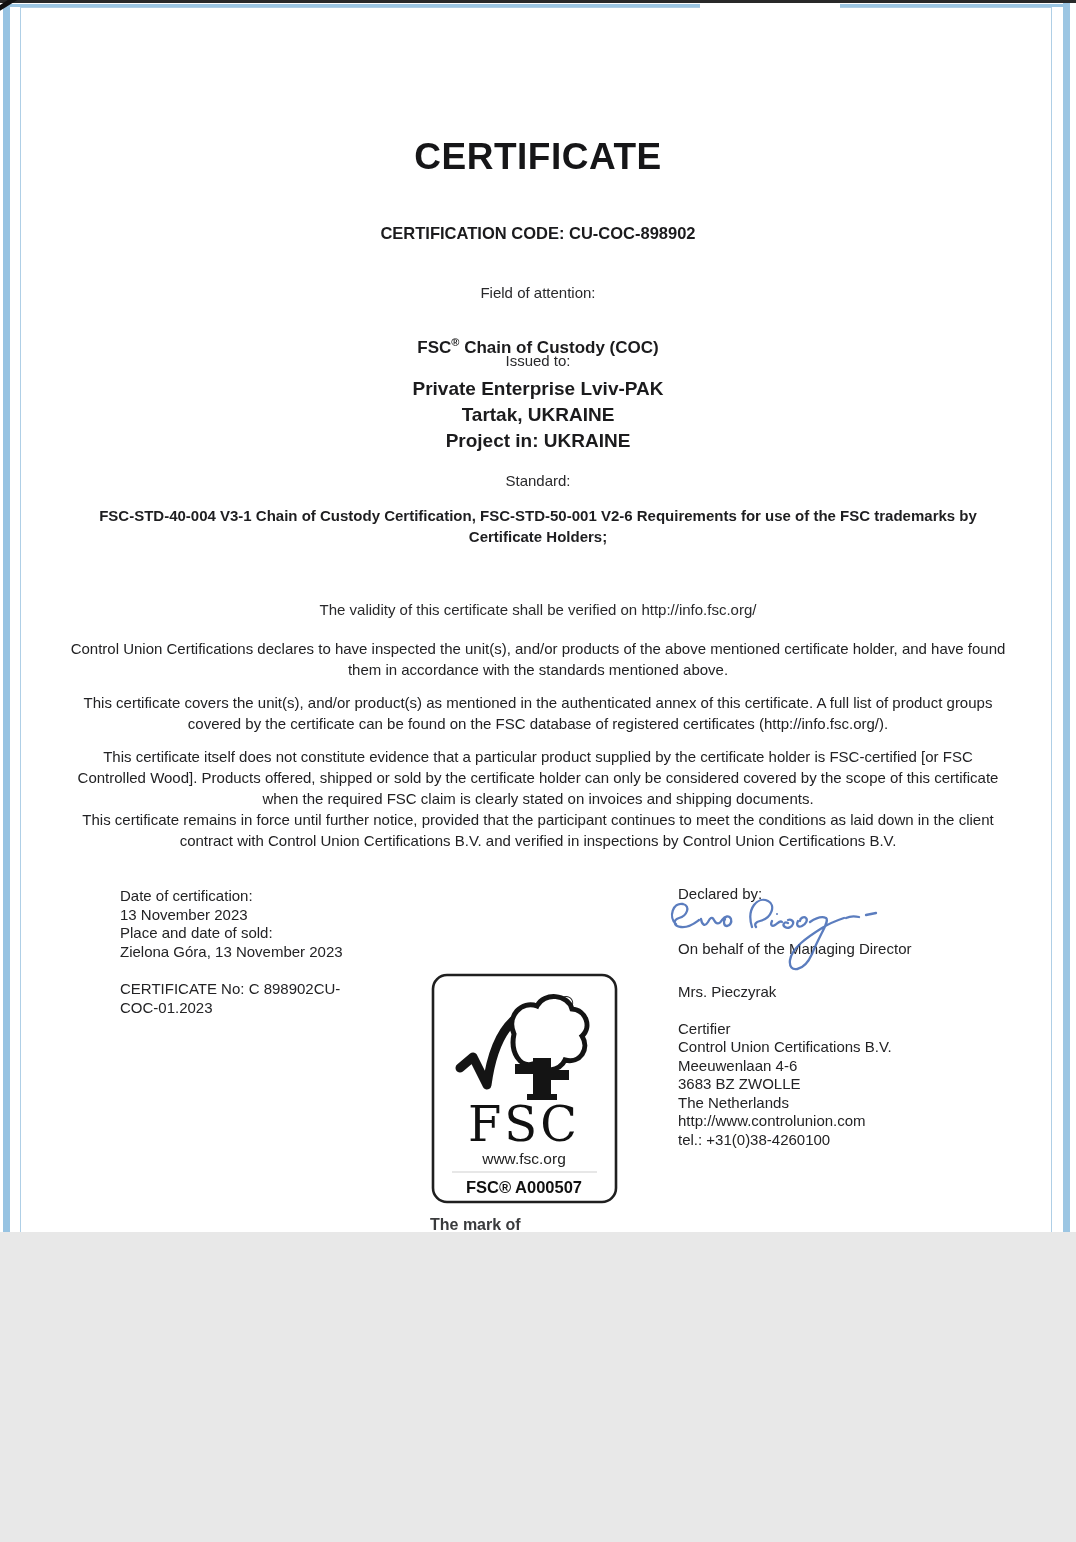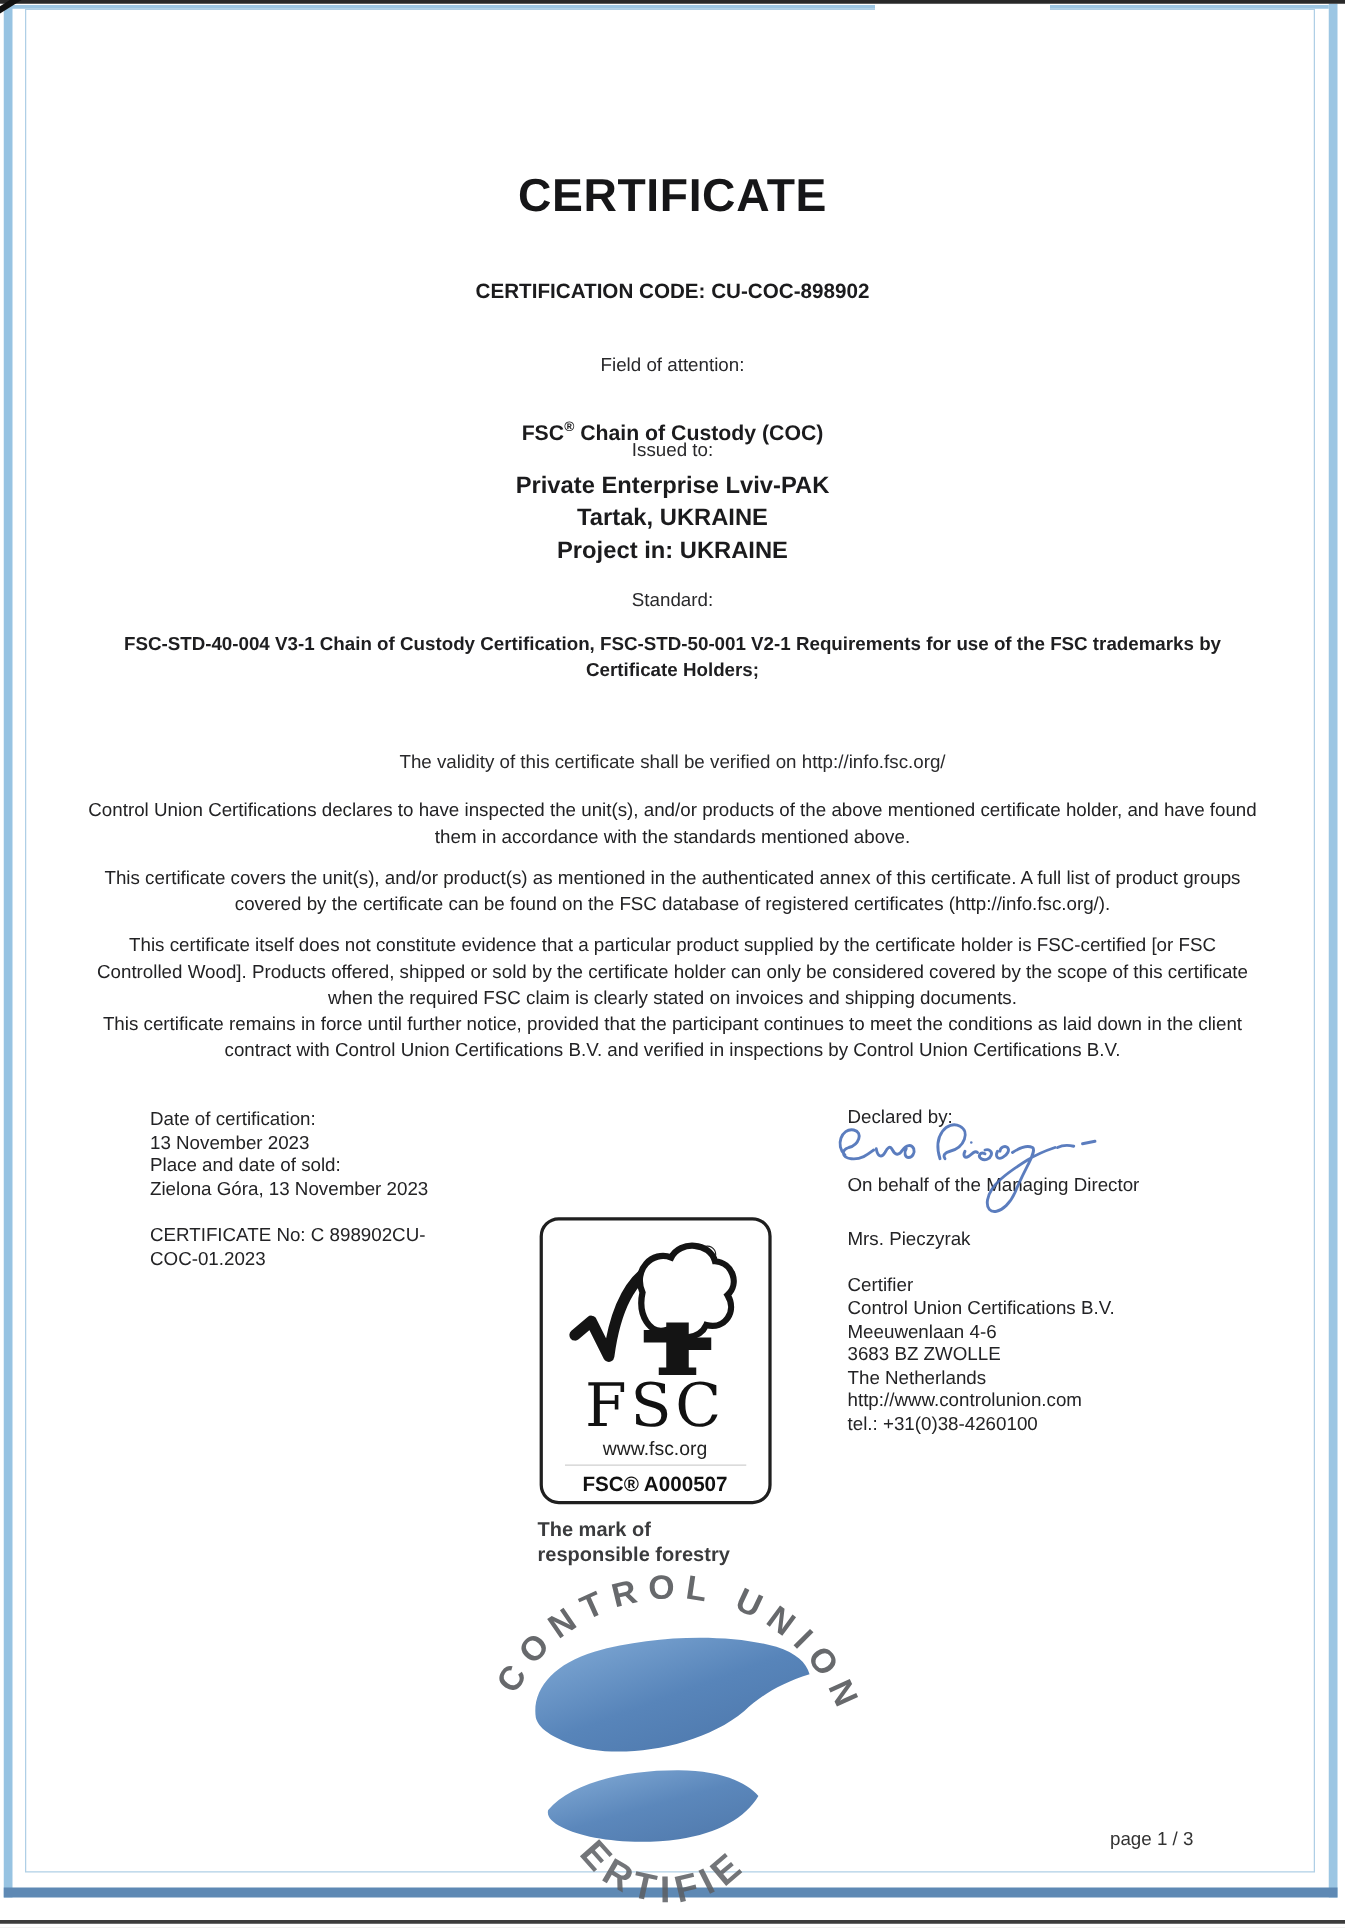--- a/index.html
+++ b/index.html
@@ -1,17 +1,17 @@
 <!DOCTYPE html>
 <html><head>
 <meta charset="utf-8">
 <style>
   html,body{margin:0;padding:0;background:#e8e8e8;}
   .page{
-    position:relative;width:1076px;height:1542px;background:#ffffff;
+    position:relative;width:1076px;height:1232px;background:#ffffff;
     overflow:hidden;font-family:"Liberation Sans",sans-serif;color:#1f1f21;
     margin:0 auto;
   }
   .abs{position:absolute;}
   
   .scan-top{left:0;top:0;width:1076px;height:3px;background:#0b0b0b;opacity:.88;z-index:4;}
   .scan-bottom{left:0;top:1536px;width:1076px;height:3px;background:#0b0b0b;opacity:.8;z-index:4;}
   .corner-wedge{left:-4px;top:1px;width:22px;height:5px;background:#111;transform:rotate(-32deg);z-index:5;}
   
   .b-left{left:3px;top:3px;width:7px;height:1515px;background:#97c3e2;z-index:1;}
@@ -59,21 +59,21 @@
 
   <div class="abs center-block small-label" style="top:284px;">Field of attention:</div>
   <div class="abs center-block field-value" style="top:306px;"><span>FSC</span><sup>®</sup><span> Chain of Custody (COC)</span></div>
 
   <div class="abs center-block small-label" style="top:352px;">Issued to:</div>
   <div class="abs center-block issued-line" style="top:376px;">Private Enterprise Lviv-PAK</div>
   <div class="abs center-block issued-line" style="top:402px;">Tartak, UKRAINE</div>
   <div class="abs center-block issued-line" style="top:428px;">Project in: UKRAINE</div>
 
   <div class="abs center-block small-label" style="top:472px;">Standard:</div>
-  <div class="abs center-block standard-text" style="top:505px;">FSC-STD-40-004 V3-1 Chain of Custody Certification, FSC-STD-50-001 V2-1 Requirements for use of the FSC trademarks by Certificate Holders;</div>
+  <div class="abs center-block standard-text" style="top:505px;">FSC-STD-40-004 V3-1 Chain of Custody Certification, FSC-STD-50-001 V2-6 Requirements for use of the FSC trademarks by Certificate Holders;</div>
 
   <div class="abs center-block small-label" style="top:601px;">The validity of this certificate shall be verified on http://info.fsc.org/</div>
 
   <div class="abs center-block para" style="top:638px;">Control Union Certifications declares to have inspected the unit(s), and/or products of the above mentioned certificate holder, and have found them in accordance with the standards mentioned above.</div>
   <div class="abs center-block para" style="top:692px;">This certificate covers the unit(s), and/or product(s) as mentioned in the authenticated annex of this certificate. A full list of product groups covered by the certificate can be found on the FSC database of registered certificates (http://info.fsc.org/).</div>
   <div class="abs center-block para" style="top:746px;">This certificate itself does not constitute evidence that a particular product supplied by the certificate holder is FSC-certified [or FSC Controlled Wood]. Products offered, shipped or sold by the certificate holder can only be considered covered by the scope of this certificate when the required FSC claim is clearly stated on invoices and shipping documents.</div>
   <div class="abs center-block para" style="top:809px;">This certificate remains in force until further notice, provided that the participant continues to meet the conditions as laid down in the client contract with Control Union Certifications B.V. and verified in inspections by Control Union Certifications B.V.</div>
 
   <div class="abs detail" style="left:120px;top:887px;">
     <div>Date of certification:</div>

